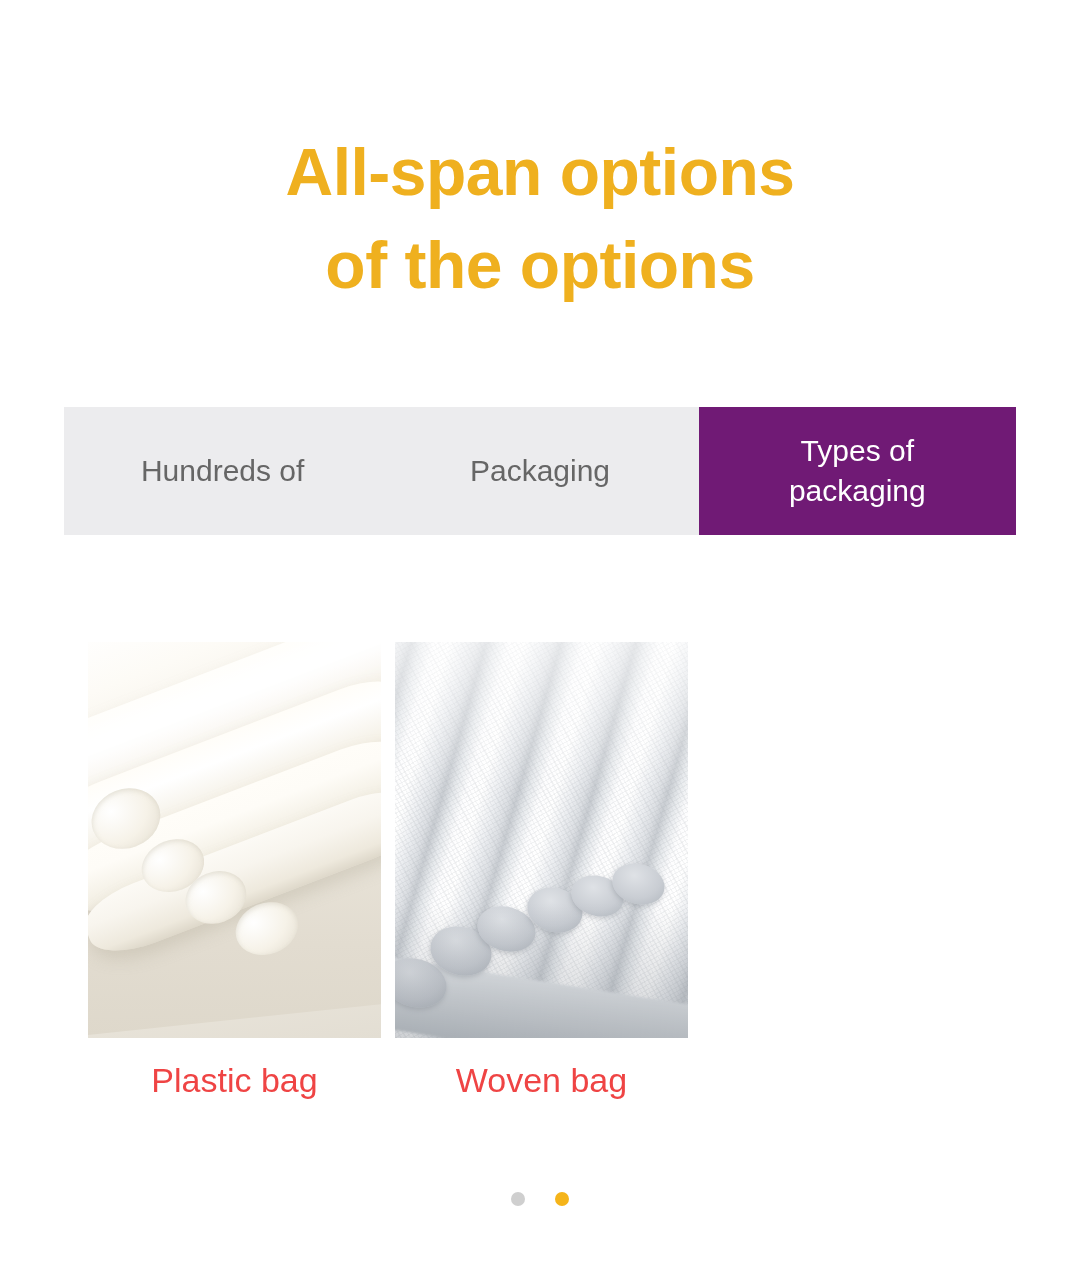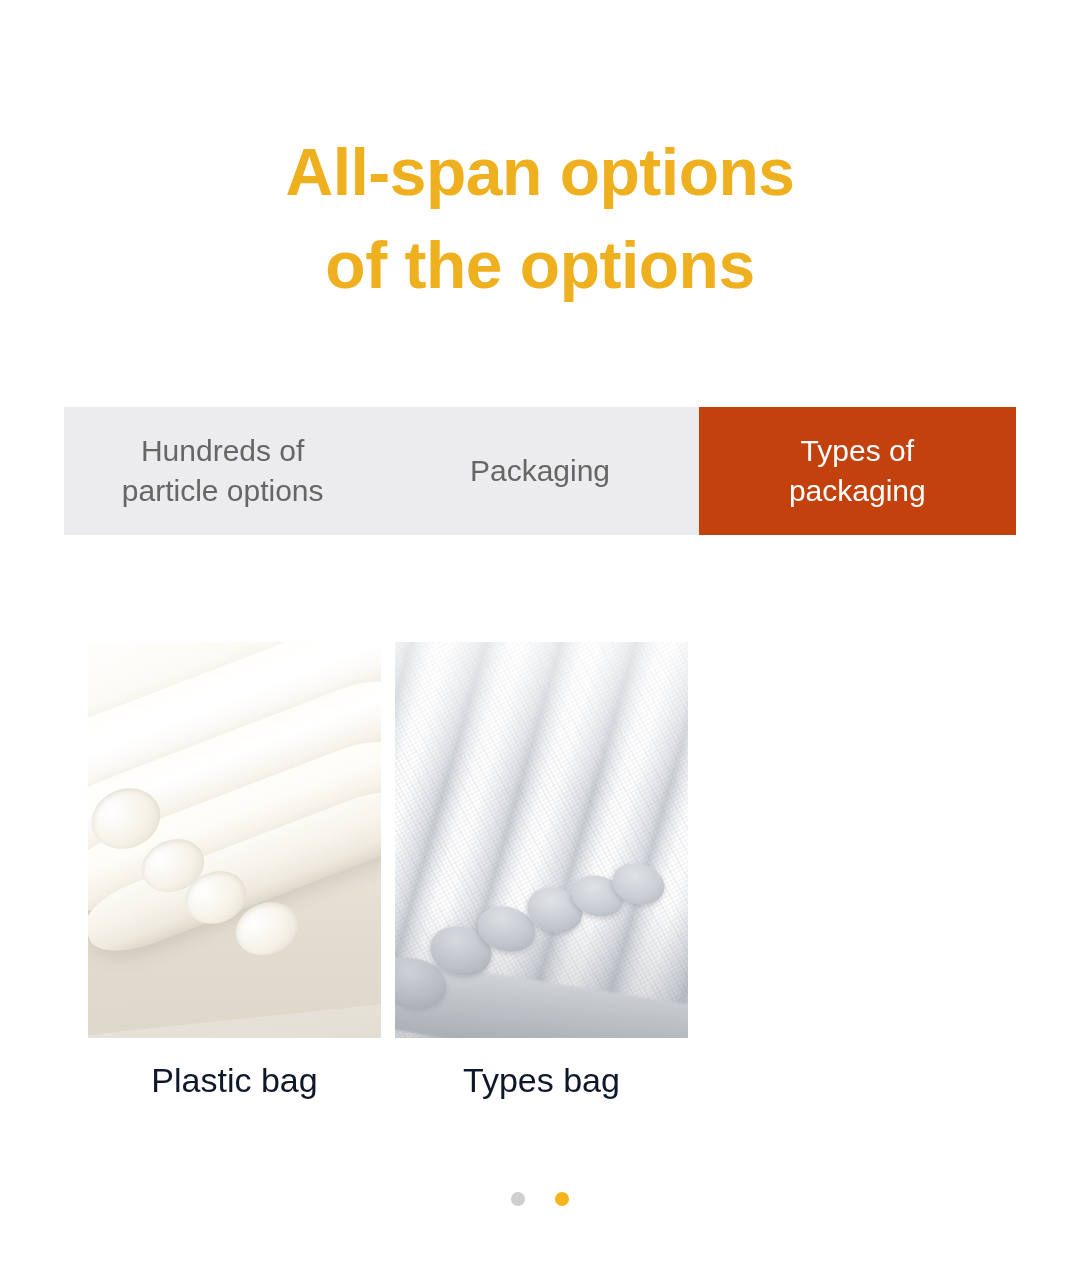--- a/index.html
+++ b/index.html
@@ -52,21 +52,21 @@
     justify-content: center;
     font-size: 30px;
     line-height: 40px;
     color: #666666;
     background: #ececee;
     text-align: center;
     cursor: pointer;
     user-select: none;
   }
   .tab.active {
-    background: #c2410c;
+    background: #701a75;
     color: #ffffff;
   }
   .tab-line { display: block; white-space: pre; }
 
   
   .gallery {
     position: absolute;
     left: 88px;
     top: 642px;
     width: 600px;
@@ -80,21 +80,21 @@
     width: 293px;
     height: 396px;
     overflow: hidden;
     background: #f2f0ec;
   }
 
   .caption {
     margin-top: 20px;
     font-size: 34px;
     line-height: 44px;
-    color: #0f172a;
+    color: #ef4444;
     text-align: center;
     white-space: pre;
   }
 
   
   .plastic-bg {
     position: absolute;
     inset: 0;
     background:
       linear-gradient(170deg, #fbf9f4 0%, #f7f4ed 38%, #efebe2 62%, #e3ded3 100%);
@@ -252,21 +252,20 @@
 
   <h1 class="headline">
     <span class="headline-line">All-span options</span>
     <span class="headline-line">of the options</span>
   </h1>
 
   <div class="tabbar">
 
     <div class="tab">
       <span class="tab-line">Hundreds of</span>
-      <span class="tab-line">particle options</span>
     </div>
 
     <div class="tab">
       <span class="tab-line">Packaging</span>
     </div>
 
     <div class="tab active">
       <span class="tab-line">Types of</span>
       <span class="tab-line">packaging</span>
     </div>
@@ -300,21 +299,21 @@
         <div class="woven-weave"></div>
         <div class="woven-base"></div>
         <div class="wcap w1"></div>
         <div class="wcap w2"></div>
         <div class="wcap w3"></div>
         <div class="wcap w4"></div>
         <div class="wcap w5"></div>
         <div class="wcap w6"></div>
         <div class="woven-shade"></div>
       </div>
-      <div class="caption">Types bag</div>
+      <div class="caption">Woven bag</div>
     </div>
 
   </div>
 
   <div class="dots">
     <span class="dot"></span>
     <span class="dot active"></span>
   </div>
 
 </div>

